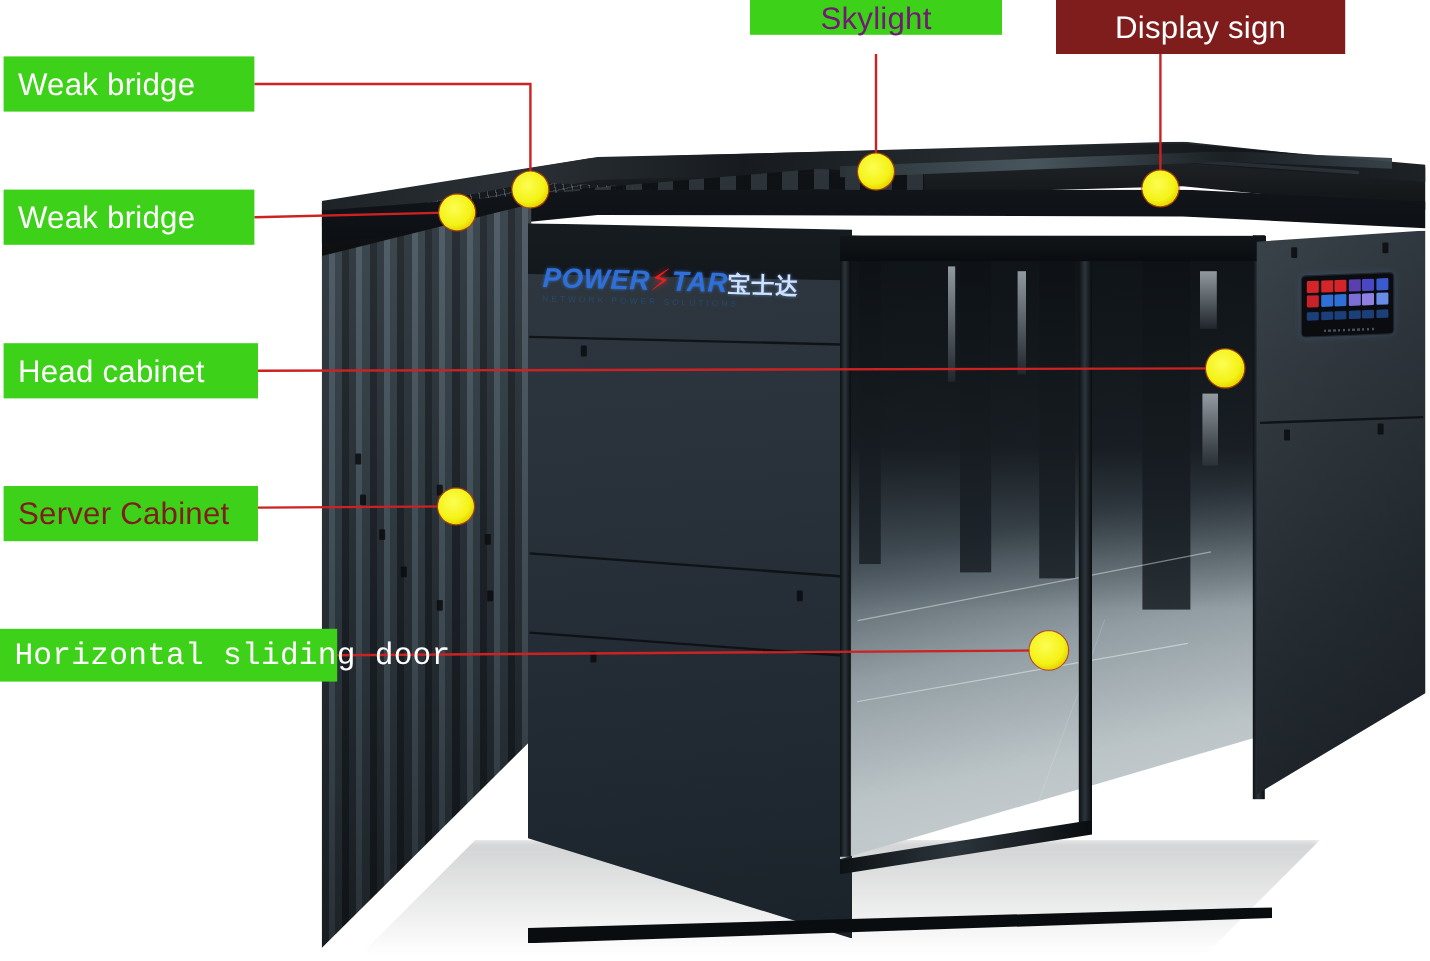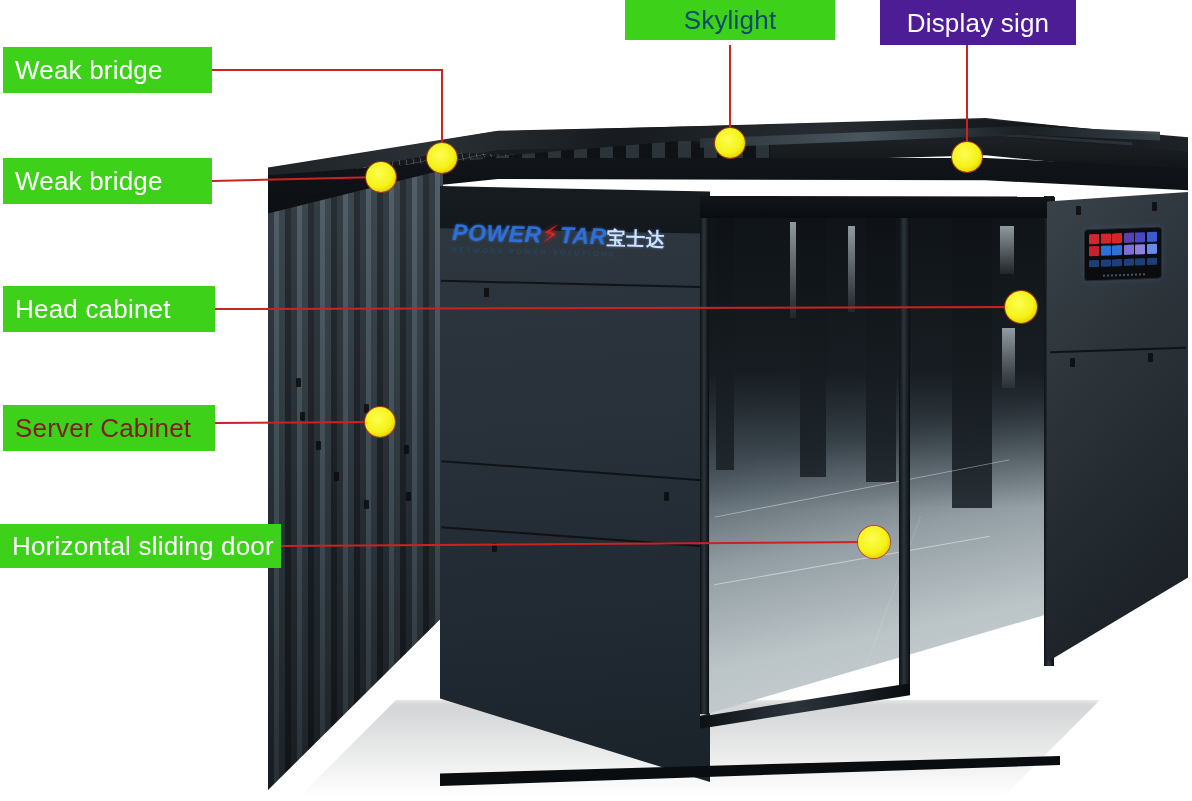--- a/index.html
+++ b/index.html
@@ -299,25 +299,25 @@
       <polyline points="215,309 1021,307" fill="none" stroke="#cc2222" stroke-width="2"></polyline>
       <polyline points="215,423 380,422" fill="none" stroke="#cc2222" stroke-width="2"></polyline>
       <polyline points="281, 546 874,542" fill="none" stroke="#cc2222" stroke-width="2"></polyline>
     </svg>
 
   <div id="callout-layer">
       <div class="label" style="left: 3px; top: 47px; width: 209px; height: 46px; background: rgb(62, 209, 25); color: rgb(255, 255, 255);">Weak bridge</div>
       <div class="dot" style="left: 427px; top: 143px; width: 30px; height: 30px;"></div>
       <div class="label" style="left: 3px; top: 158px; width: 209px; height: 46px; background: rgb(62, 209, 25); color: rgb(255, 255, 255);">Weak bridge</div>
       <div class="dot" style="left: 366px; top: 162px; width: 30px; height: 30px;"></div>
-      <div class="label center" style="left: 625px; top: 0px; width: 210px; height: 40px; background: rgb(62, 209, 25); color: #0c4a6e;">Skylight</div>
+      <div class="label center" style="left: 625px; top: 0px; width: 210px; height: 29px; background: rgb(62, 209, 25); color: #701a75;">Skylight</div>
       <div class="dot" style="left: 715px; top: 128px; width: 30px; height: 30px;"></div>
-      <div class="label center" style="left: 880px; top: 0px; width: 196px; height: 45px; background: #4c1d95; color: rgb(255, 255, 255);">Display sign</div>
+      <div class="label center" style="left: 880px; top: 0px; width: 241px; height: 45px; background: #7f1d1d; color: rgb(255, 255, 255);">Display sign</div>
       <div class="dot" style="left: 952px; top: 142px; width: 30px; height: 30px;"></div>
       <div class="label" style="left: 3px; top: 286px; width: 212px; height: 46px; background: rgb(62, 209, 25); color: rgb(255, 255, 255);">Head cabinet</div>
       <div class="dot" style="left: 1005px; top: 291px; width: 32px; height: 32px;"></div>
       <div class="label" style="left: 3px; top: 405px; width: 212px; height: 46px; background: rgb(62, 209, 25); color: #7f1d1d;">Server Cabinet</div>
       <div class="dot" style="left: 365px; top: 407px; width: 30px; height: 30px;"></div>
-      <div class="label" style="left: 0px; top: 524px; width: 281px; height: 44px; background: rgb(62, 209, 25); color: rgb(255, 255, 255);">Horizontal sliding door</div>
+      <div class="label" style="left: 0px; top: 524px; width: 281px; height: 44px; background: rgb(62, 209, 25); color: rgb(255, 255, 255); font-family: Liberation Mono, monospace;">Horizontal sliding door</div>
       <div class="dot" style="left: 858px; top: 526px; width: 32px; height: 32px;"></div>
     </div>
 
 </div>
 
 </body></html>

